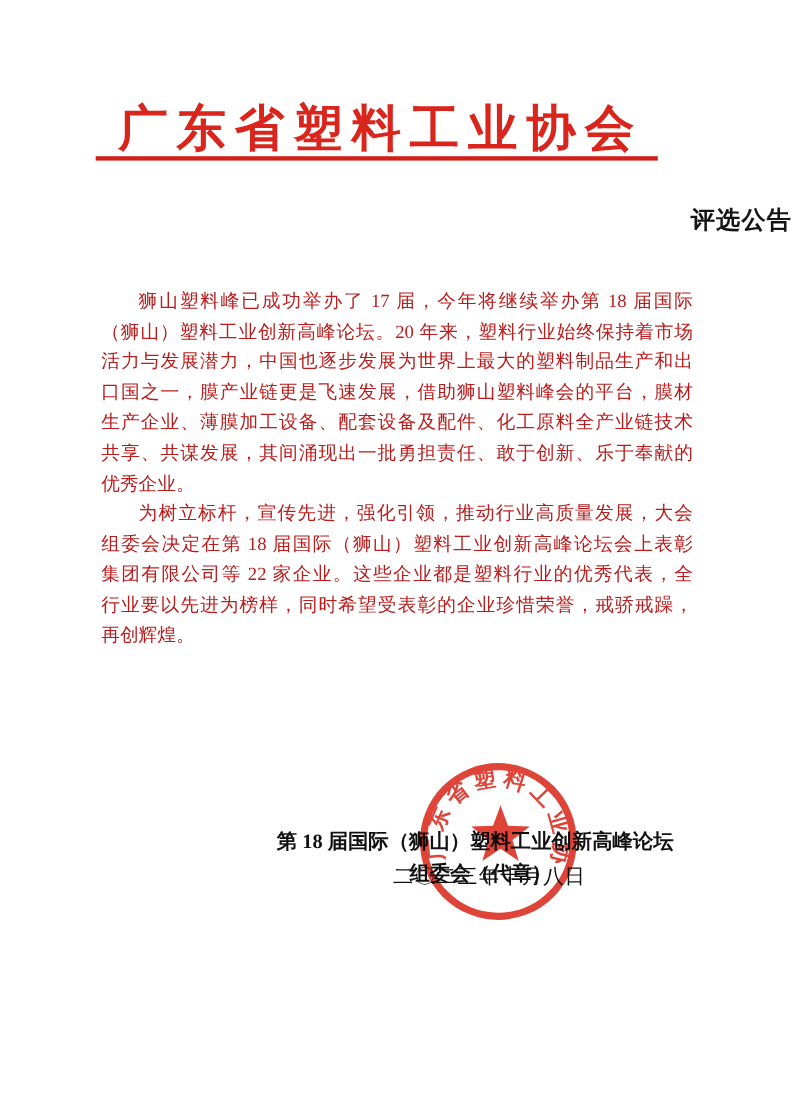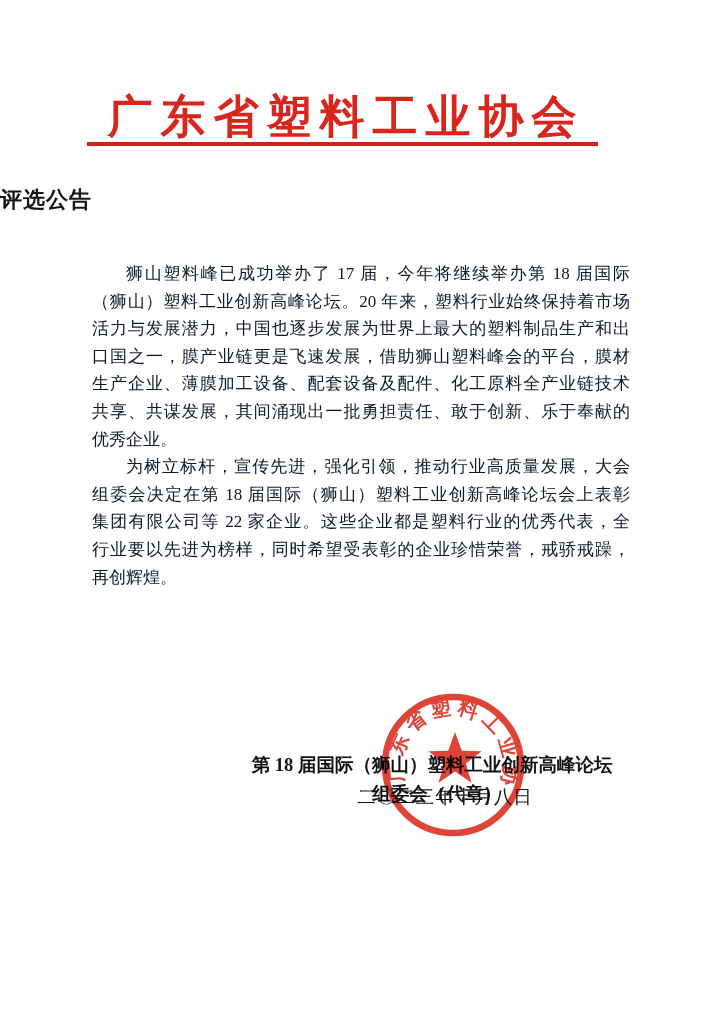--- a/index.html
+++ b/index.html
@@ -21,27 +21,27 @@
     letter-spacing:8px; white-space:nowrap;
     color:#d9251c;
   }
   .org-underline {
     position:absolute; top:142px; left:87px; width:511px; height:4px;
     background:#d22018;
   }
   
   .notice-title {
     position:absolute; top:185px; left:0; width:720px;
-    text-align:left; font-size:22px; font-weight:bold; color:#141414;
+    text-align:right; font-size:22px; font-weight:bold; color:#141414;
     letter-spacing:1px;
   }
   
   .body-text {
     position:absolute; top:260px; left:92px; width:538px;
-    font-size:17px; line-height:27.6px; color:#0f172a;
+    font-size:17px; line-height:27.6px; color:#b91c1c;
   }
   .bline {
     height:27.6px; overflow:hidden;
     text-align:justify; text-align-last:justify;
     white-space:nowrap;
   }
   .bline.first { text-indent:2em; }
   .bline.plast { text-align-last:left; }
   
   .sig-line {

